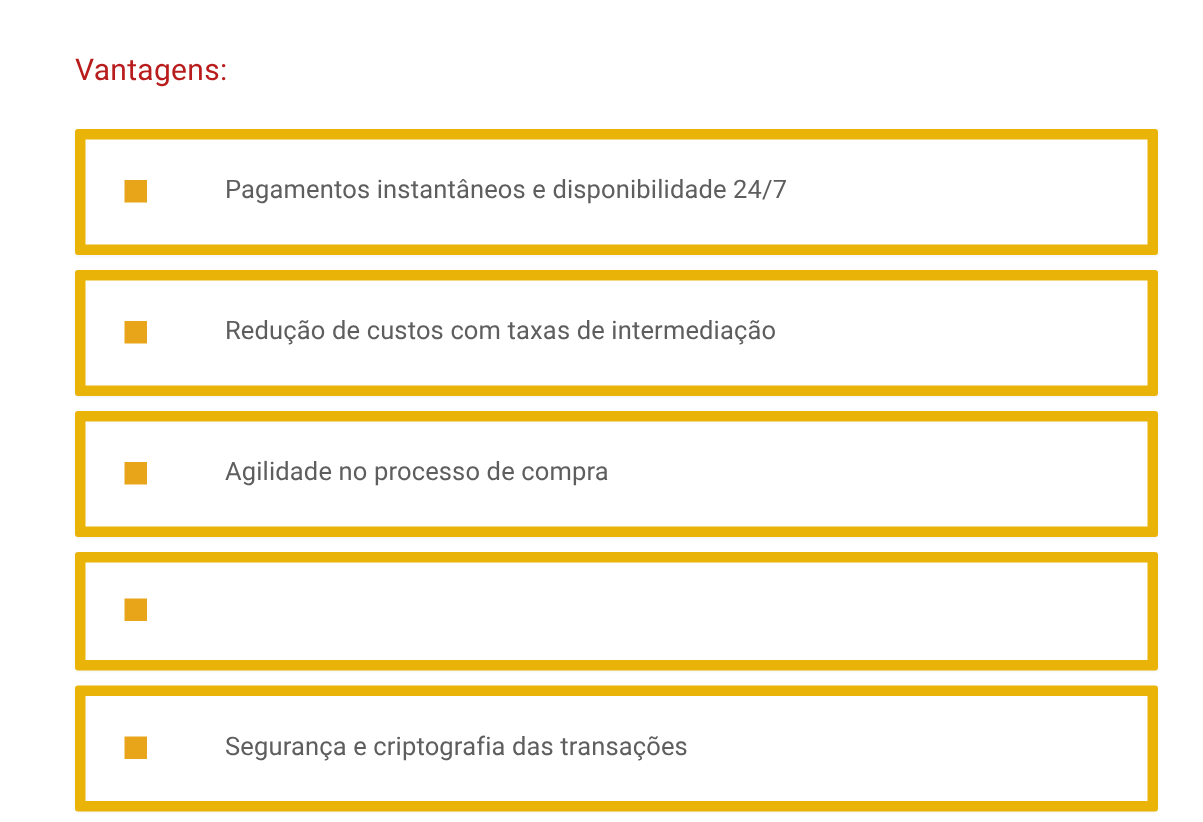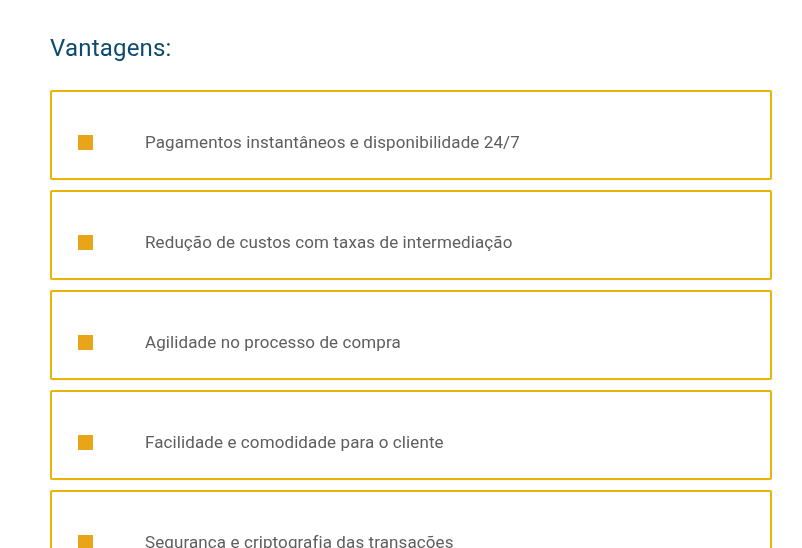--- a/index.html
+++ b/index.html
@@ -8,39 +8,39 @@
       box-sizing: border-box;
     }
     body {
       font-family: -apple-system, BlinkMacSystemFont, "Segoe UI", Roboto, "Helvetica Neue", Arial, sans-serif;
       background: #ffffff;
       width: 802px;
       height: 548px;
       padding: 34px 30px 30px 50px;
     }
     .heading {
-      font-size: 24px;
+      font-size: 20px;
       font-weight: 400;
-      color: #0c4a6e;
+      color: #b91c1c;
       margin-bottom: 28px;
       letter-spacing: 0.2px;
     }
     .list {
       display: flex;
       flex-direction: column;
       gap: 10px;
     }
     .list-item {
       display: flex;
       align-items: center;
       background: #ffffff;
-      border: 2px solid #eab308;
+      border: 7px solid #eab308;
       border-radius: 2px;
       box-shadow: 0 1px 2px rgba(0,0,0,0.04);
-      padding: 40px 20px 26px 26px;
+      padding: 24px 20px 26px 26px;
     }
     .bullet {
       width: 15px;
       height: 15px;
       background: #e9a519;
       flex: 0 0 15px;
       margin-right: 52px;
     }
     .item-text {
       font-size: 17px;
@@ -61,19 +61,18 @@
   <div class="list-item">
     <span class="bullet"></span>
     <span class="item-text">Redução de custos com taxas de intermediação</span>
   </div>
   <div class="list-item">
     <span class="bullet"></span>
     <span class="item-text">Agilidade no processo de compra</span>
   </div>
   <div class="list-item">
     <span class="bullet"></span>
-    <span class="item-text">Facilidade e comodidade para o cliente</span>
   </div>
   <div class="list-item">
     <span class="bullet"></span>
     <span class="item-text">Segurança e criptografia das transações</span>
   </div>
 </div>
 
 </body></html>

